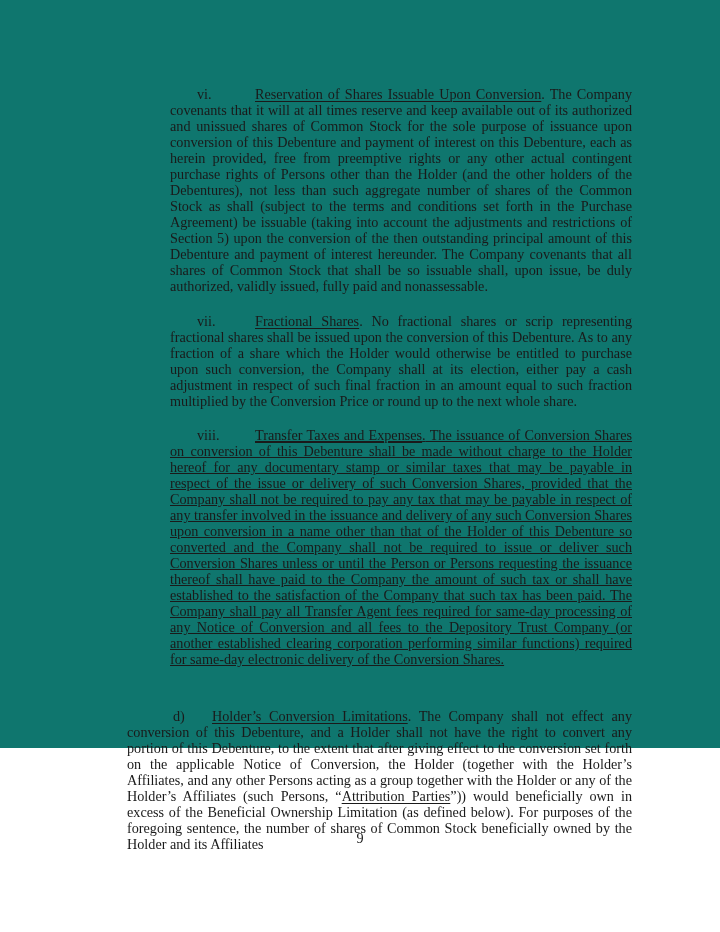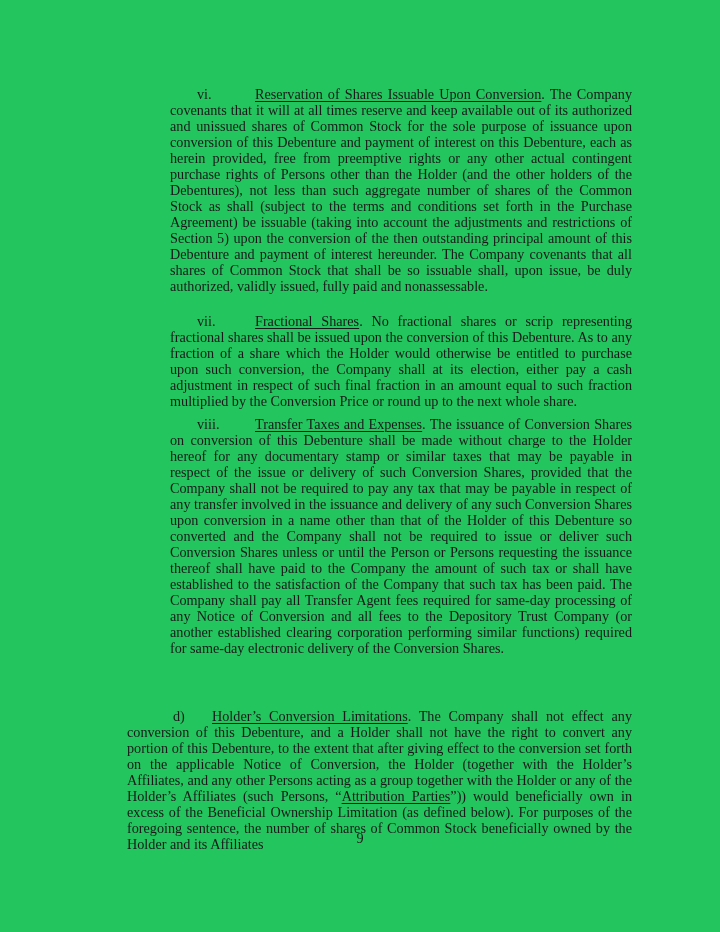--- a/index.html
+++ b/index.html
@@ -11,22 +11,22 @@
     width: 720px;
     height: 932px;
     position: relative;
     overflow: hidden;
     font-family: "Liberation Serif", "DejaVu Serif", serif;
     color: #1a1a1a;
   }
   .page {
     position: absolute;
     left: 0; top: 0;
-    width: 720px; height: 932px;
-    background: #22c55e;
+    width: 720px; height: 748px;
+    background: #0f766e;
   }
   .para {
     position: absolute;
     font-size: 14.2px;
     line-height: 16px;
     text-align: justify;
     text-align-last: left;
     margin: 0;
   }
   .sub {
@@ -50,21 +50,21 @@
     text-decoration-thickness: 1px;
     text-underline-offset: 2px;
   }
   .u {
     text-decoration: underline;
     text-decoration-thickness: 1px;
     text-underline-offset: 2px;
   }
   #p-vi   { top: 86px; }
   #p-vii  { top: 313px; }
-  #p-viii { top: 416px; }
+  #p-viii { top: 427px; text-decoration: underline; }
   #p-d    { top: 708px; }
   .page-number {
     position: absolute;
     top: 830px;
     left: 0;
     width: 720px;
     text-align: center;
     font-size: 14.2px;
     line-height: 16px;
   }

